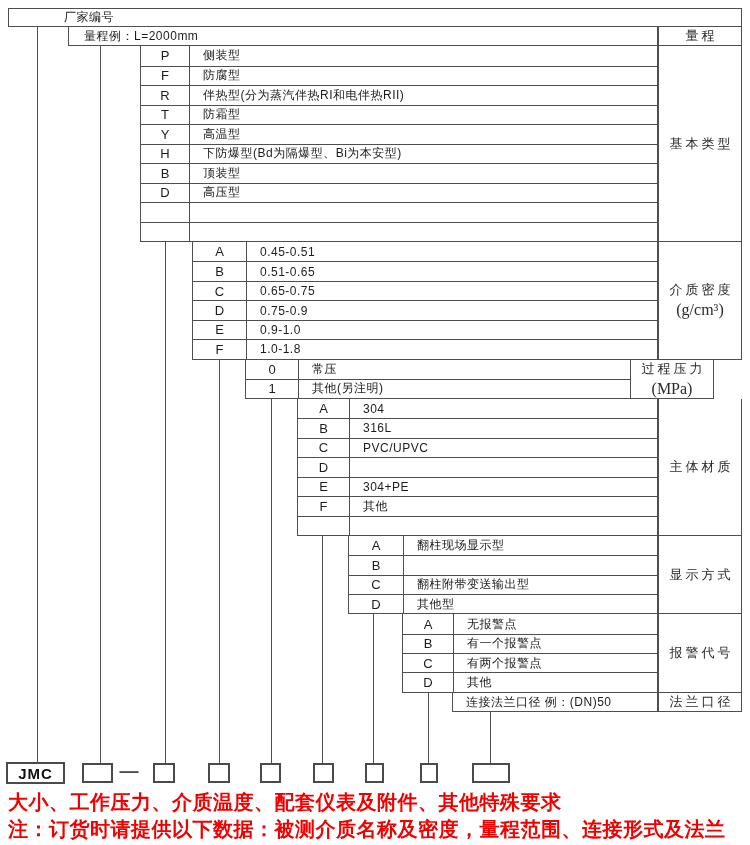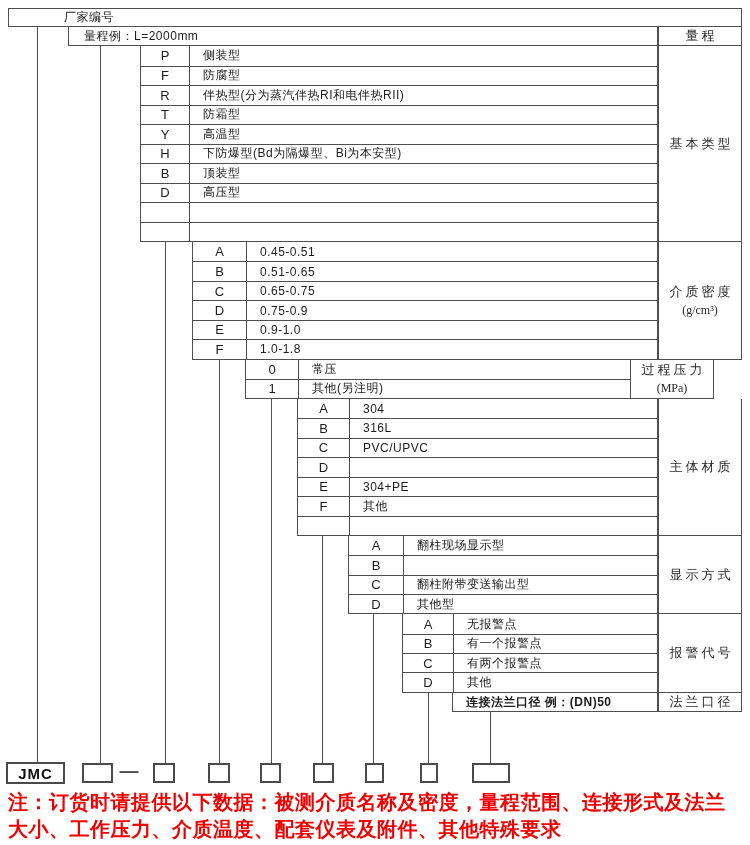--- a/index.html
+++ b/index.html
@@ -24,21 +24,21 @@
     flex:1; display:flex; align-items:center; padding-left:13px; font-size:12px;
     white-space:nowrap; overflow:hidden; letter-spacing:0.5px;
   }
   .side {
     position:absolute; box-sizing:border-box; background:#fff;
     border-left:1px solid var(--line); border-right:1px solid var(--line); border-bottom:1px solid var(--line);
     display:flex; flex-direction:column; align-items:center; justify-content:center;
     font-family:"Liberation Serif","DejaVu Serif",serif; color:#2a2a2a;
   }
   .side .lab { font-size:13px; letter-spacing:3px; text-indent:3px; }
-  .side .sub { font-size:12px; letter-spacing:0px; margin-top:2px; }
+  .side .sub { font-size:16px; letter-spacing:0px; margin-top:2px; }
   .vline { position:absolute; width:1px; background:var(--line); }
   .mbox {
     position:absolute; box-sizing:border-box; border:2px solid #4a4a4a; background:#fff;
     display:flex; align-items:center; justify-content:center;
     font-weight:bold; font-size:15px; letter-spacing:1px; color:#111;
   }
   .dash {
     position:absolute; left:115px; top:758px; width:28px; height:26px;
     display:flex; align-items:center; justify-content:center;
     font-size:19px; font-weight:bold; color:#4a4a4a;
@@ -222,21 +222,21 @@
           <div class="desc">有两个报警点</div>
         </div>
         <div class="row">
           <div class="code" style="width: 50px;">D</div>
           <div class="desc">其他</div>
         </div>
       </div>
       <div class="side" style="left: 658px; top: 614.4px; width: 84px; height: 78.4px;">
         <div class="lab">报警代号</div>
       </div>
-      <div class="group" style="left: 452px; top: 692.8px; width: 206px; height: 19.6px; font-weight: bold;">
+      <div class="group" style="left: 452px; top: 692.8px; width: 206px; height: 19.6px;">
         <div class="row">
           <div class="desc" style="padding-left: 13px;">连接法兰口径 例：(DN)50</div>
         </div>
       </div>
       <div class="side" style="left: 658px; top: 692.8px; width: 84px; height: 19.6px;">
         <div class="lab">法兰口径</div>
       </div>
     </div>
   <div id="connector-layer">
       <div class="vline" style="left: 37px; top: 27px; height: 736px;"></div>
@@ -255,16 +255,16 @@
       <div class="mbox" style="left: 153px; top: 763px; width: 22px; height: 20px;"></div>
       <div class="mbox" style="left: 208px; top: 763px; width: 22px; height: 20px;"></div>
       <div class="mbox" style="left: 260px; top: 763px; width: 21px; height: 20px;"></div>
       <div class="mbox" style="left: 313px; top: 763px; width: 21px; height: 20px;"></div>
       <div class="mbox" style="left: 365px; top: 763px; width: 19px; height: 20px;"></div>
       <div class="mbox" style="left: 420px; top: 763px; width: 18px; height: 20px;"></div>
       <div class="mbox" style="left: 472px; top: 763px; width: 38px; height: 20px;"></div>
     </div>
   <div class="dash">—</div>
   <div class="note">
+    <div>大小、工作压力、介质温度、配套仪表及附件、其他特殊要求</div>
     <div>注：订货时请提供以下数据：被测介质名称及密度，量程范围、连接形式及法兰</div>
-    <div>大小、工作压力、介质温度、配套仪表及附件、其他特殊要求</div>
   </div>
 </div>
 
 </body></html>

